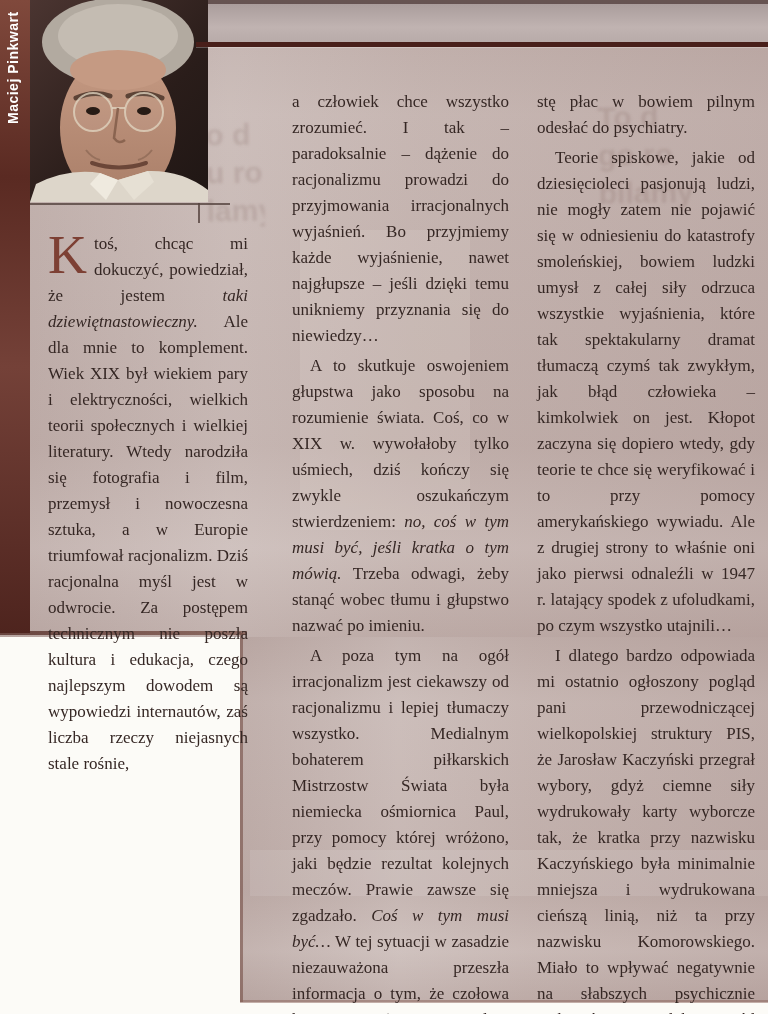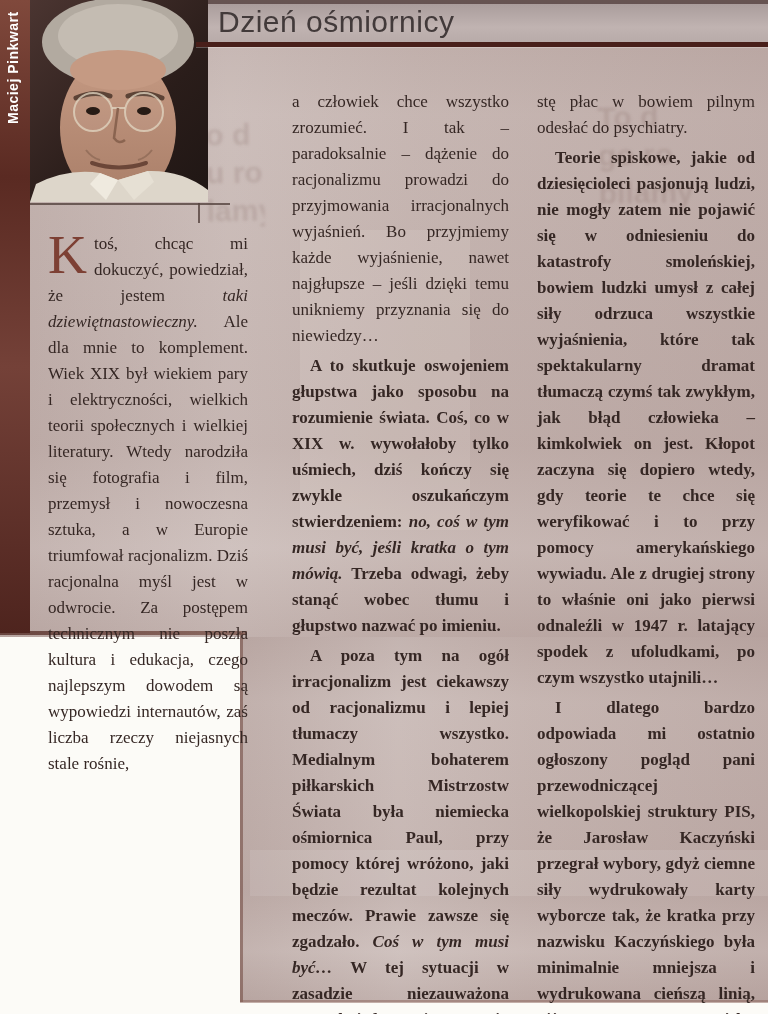--- a/index.html
+++ b/index.html
@@ -59,21 +59,21 @@
   .ghost{position:absolute;color:rgba(92,58,54,0.15);font-family:"Liberation Sans", sans-serif;
          font-weight:bold;font-size:30px;line-height:38px;filter:blur(1.6px);
          transform:rotate(-1deg);pointer-events:none;white-space:nowrap;}
   .ghost-left{left:206px;top:116px;width:58px;overflow:hidden;}
   .ghost-right{left:598px;top:98px;}
 
   
   .col{position:absolute;font-size:17px;line-height:26px;color:#352724;
        text-align:justify;text-justify:inter-word;hyphens:auto;}
   .col p{margin:4px;}
-  .col p.indent{text-indent:18px;font-weight:bold;}
+  .col p.indent{text-indent:18px;}
   .col1{left:44px;top:227px;width:208px;}
   .col2{left:288px;top:85px;width:225px;}
   .col3{left:533px;top:85px;width:226px;}
   .it{font-style:italic;}
   .dropcap{
     float:left;font-size:54px;line-height:44px;color:#7d4034;
     padding:2px 7px 0 0;font-family:"Liberation Serif", serif;
   }
 </style>
 </head>
@@ -129,21 +129,20 @@
       <path d="M56,150 Q62,158 70,160 M122,150 Q116,158 108,160" stroke="#96705c" stroke-width="2" fill="none"></path>
       <path d="M0,202 L6,184 Q38,168 70,173 L88,180 L118,171 Q152,170 178,190 L178,202 Z" fill="#ddd6ca"></path>
       <path d="M70,173 L88,180 L76,200 L60,184 Z" fill="#efeadf"></path>
       <path d="M118,171 L88,180 L104,200 L124,182 Z" fill="#e6e0d4"></path>
     </svg>
   </div>
   <div class="cropmark-h"></div>
   <div class="cropmark-v"></div>
 
   <div class="title-band"></div>
-  <div class="headline">Dzień ośmiornicy</div>
   <div class="head-rule"></div>
 
   <div class="col col1">
     <p><span class="dropcap">K</span><span>toś, chcąc mi dokuczyć, powiedział, że jestem </span><span class="it">taki dziewiętnastowieczny.</span><span> Ale dla mnie to komplement. Wiek XIX był wiekiem pary i elektryczności, wielkich teorii społecznych i wielkiej literatury. Wtedy narodziła się fotografia i film, przemysł i nowoczesna sztuka, a w Europie triumfował racjonalizm. Dziś racjonalna myśl jest w odwrocie. Za postępem technicznym nie poszła kultura i edukacja, czego najlepszym dowodem są wypowiedzi internautów, zaś liczba rzeczy niejasnych stale rośnie,</span></p>
   </div>
 
   <div class="col col2">
     <p>a człowiek chce wszystko zrozumieć. I tak – paradoksalnie – dążenie do racjonalizmu prowadzi do przyjmowania irracjonalnych wyjaśnień. Bo przyjmiemy każde wyjaśnienie, nawet najgłupsze – jeśli dzięki temu unikniemy przyznania się do niewiedzy…</p>
     <p class="indent"><span>A to skutkuje oswojeniem głupstwa jako sposobu na rozumienie świata. Coś, co w XIX w. wywołałoby tylko uśmiech, dziś kończy się zwykle oszukańczym stwierdzeniem: </span><span class="it">no, coś w tym musi być, jeśli kratka o tym mówią.</span><span> Trzeba odwagi, żeby stanąć wobec tłumu i głupstwo nazwać po imieniu.</span></p>
     <p class="indent"><span>A poza tym na ogół irracjonalizm jest ciekawszy od racjonalizmu i lepiej tłumaczy wszystko. Medialnym bohaterem piłkarskich Mistrzostw Świata była niemiecka ośmiornica Paul, przy pomocy której wróżono, jaki będzie rezultat kolejnych meczów. Prawie zawsze się zgadzało. </span><span class="it">Coś w tym musi być…</span><span> W tej sytuacji w zasadzie niezauważona przeszła informacja o tym, że czołowa husaria PPR (Partii Poprzednio Rządzącej), czyli agenci CBA, chodziła służbowo do wróżki, by przewidywać działania rozpracowywanych osób. I jeśli się ktoś na to oburzał, to tylko dlatego, że za wróżenie z fusów płacono z pieniędzy podatników, a nikt nie stawiał dalej idącego wniosku, by wszystkich wciągających wróżkę na li-</span></p>

